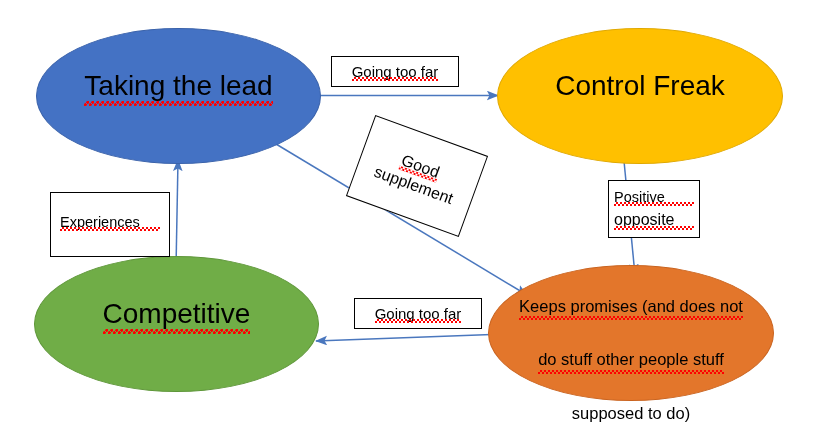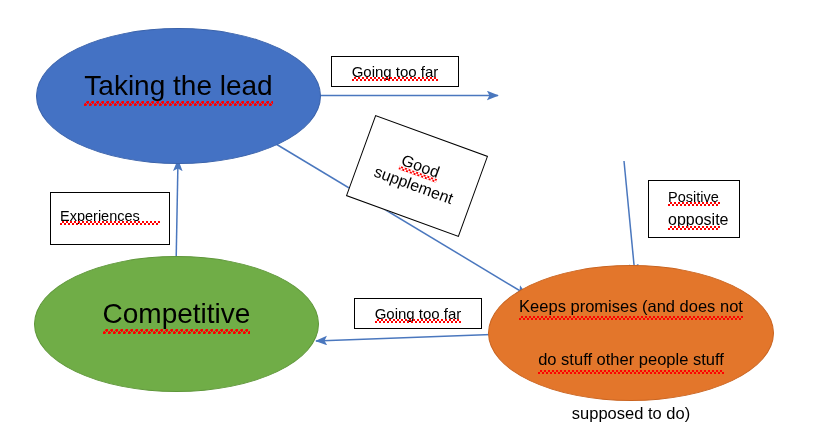--- a/index.html
+++ b/index.html
@@ -90,20 +90,25 @@
 
     <line x1="505" y1="334" x2="316" y2="341" stroke="#4A77BE" stroke-width="1.5" marker-end="url(#ah)"></line>
   </svg>
 
   <div class="node" style="left:36px;top:28px;width:285px;height:136px;background:#4472C4;border:1.5px solid #3A62AA;">
     <span class="node-text" style="font-size:28px;">
       <span class="sq big">Taking the lead</span>
     </span>
   </div>
 
+  <div class="node" style="left:497px;top:28px;width:286px;height:136px;background:#FFC000;border:1.5px solid #E0A800;">
+    <span class="node-text" style="font-size:28px;">
+      <span>Control Freak</span>
+    </span>
+  </div>
 
   <div class="node" style="left:34px;top:256px;width:285px;height:136px;background:#70AD47;border:1.5px solid #5E9639;">
     <span class="node-text" style="font-size:28px;">
       <span class="sq big">Competitive</span>
     </span>
   </div>
 
   <div class="node" style="left:488px;top:265px;width:286px;height:136px;background:#E3762B;border:1.5px solid #C9631F;">
     <span class="node-text" style="font-size:16.5px;line-height:1.62;">
       <span class="sq">Keeps promises (and does not</span><br>
@@ -114,25 +119,25 @@
 
   <div class="label-box" style="left:331px;top:56px;width:128px;height:31px;align-items:center;">
     <span class="ln sq" style="font-size:15px;">Going too far</span>
   </div>
 
   <div class="label-box" style="left:357px;top:133px;width:120px;height:86px;align-items:center;transform:rotate(20deg);transform-origin:50% 50%;">
     <span class="ln sq" style="font-size:16px;margin-bottom:2px;">Good</span>
     <span class="ln" style="font-size:16px;">supplement</span>
   </div>
 
-  <div class="label-box" style="left:50px;top:192px;width:120px;height:53px;padding:4px 9px;">
+  <div class="label-box" style="left:50px;top:192px;width:120px;height:65px;padding:4px 9px;">
     <span class="ln sq" style="font-size:14.5px;margin-bottom:6px;">Experiences</span>
   </div>
 
-  <div class="label-box" style="left:648px;top:180px;width:92px;height:58px;padding:4px 19px;">
+  <div class="label-box" style="left:608px;top:180px;width:92px;height:58px;padding:4px 5px;">
     <span class="ln sq" style="font-size:14.5px;margin-bottom:6px;">Positive</span>
     <span class="ln sq" style="font-size:16px;">opposite</span>
   </div>
 
   <div class="label-box" style="left:354px;top:298px;width:128px;height:31px;align-items:center;">
     <span class="ln sq" style="font-size:15px;">Going too far</span>
   </div>
 
 </div>
 

